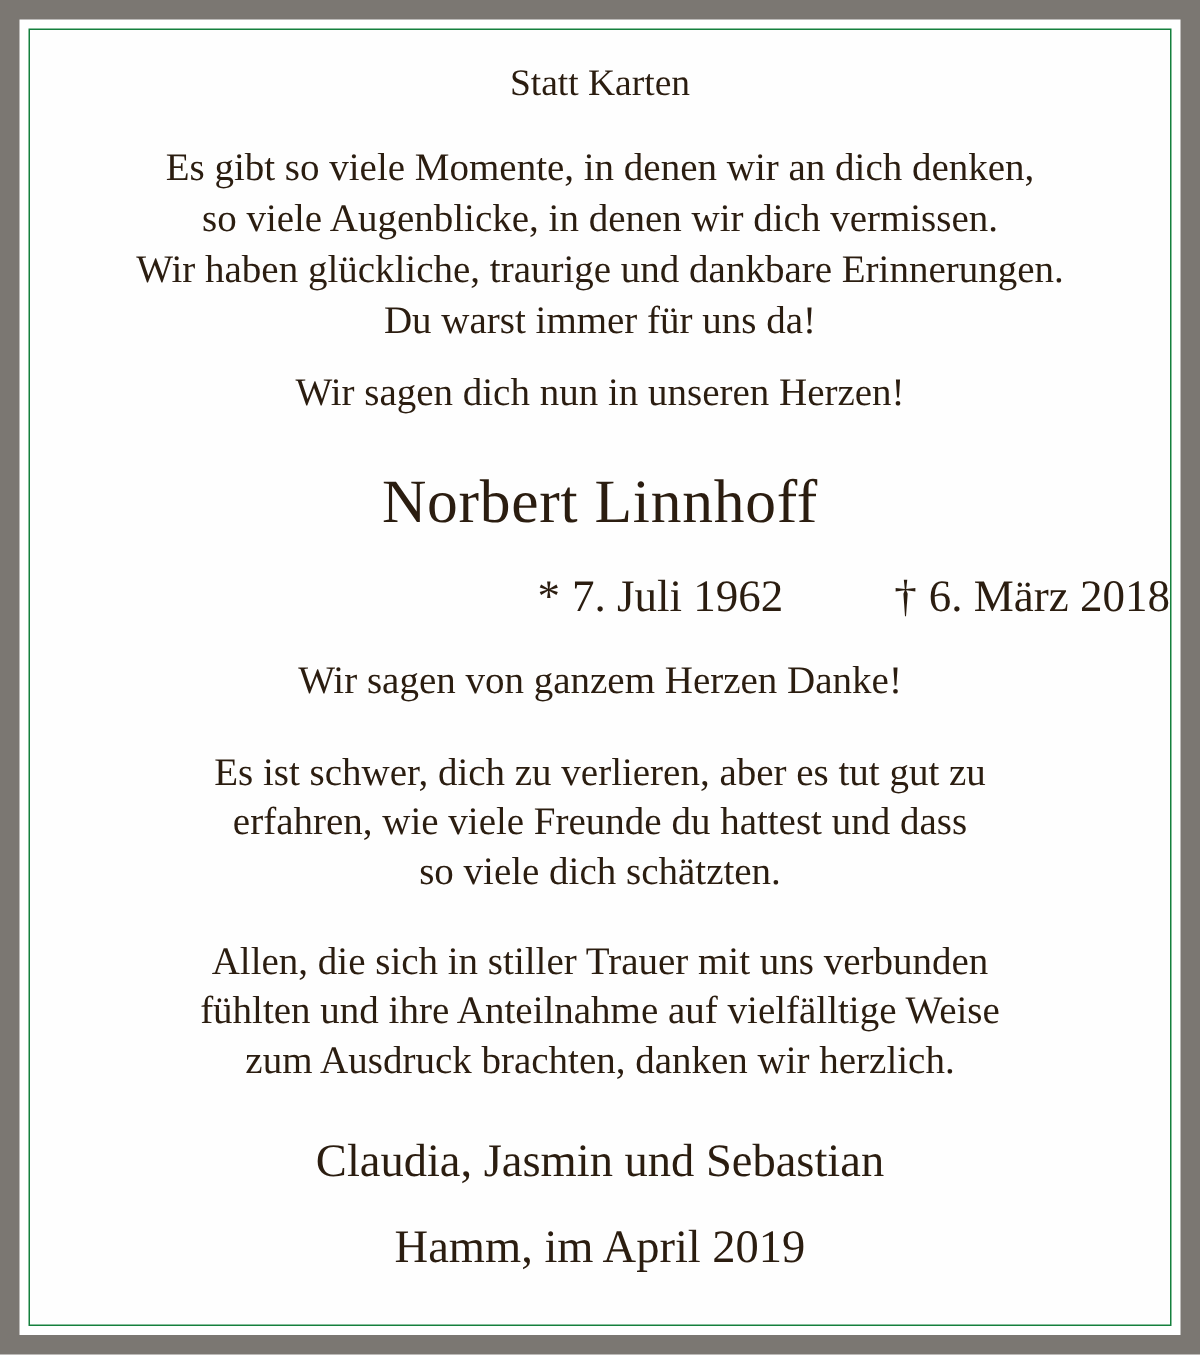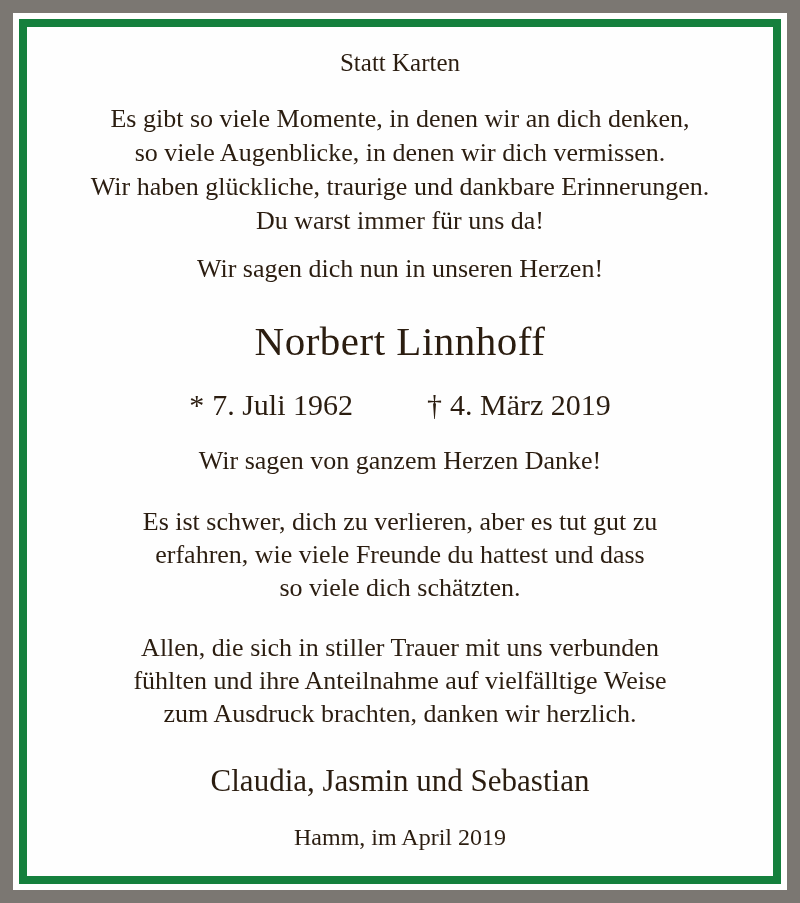--- a/index.html
+++ b/index.html
@@ -17,21 +17,21 @@
   .mat {
     position: absolute;
     inset: 13px;
     background: #ffffff;
     padding: 6px;
   }
   .card {
     width: 100%;
     height: 100%;
     background: #fefefe;
-    border: 8px solid #15803d;
+    border: 1px solid #15803d;
     text-align: center;
     overflow: hidden;
   }
   .header-line {
     margin-top: 19px;
     font-size: 25px;
     line-height: 33px;
   }
   .poem {
     margin-top: 23px;
@@ -48,21 +48,21 @@
     font-size: 41px;
     line-height: 70px;
     font-weight: normal;
     letter-spacing: 0.5px;
   }
   .dates-row {
     margin-top: 10px;
     font-size: 30px;
     line-height: 38px;
     display: flex;
-    justify-content: center;
+    justify-content: flex-end;
     gap: 74px;
   }
   .date-item { white-space: nowrap; }
   .date-symbol { display: inline-block; margin-right: 8px; }
   .thanks-line {
     margin-top: 20px;
     font-size: 26px;
     line-height: 34px;
   }
   .paragraph {
@@ -70,21 +70,21 @@
     font-size: 26px;
     line-height: 33px;
   }
   .family-line {
     margin-top: 32px;
     font-size: 31px;
     line-height: 38px;
   }
   .place-date-line {
     margin-top: 21px;
-    font-size: 24px;
+    font-size: 31px;
     line-height: 33px;
   }
 </style>
 </head>
 <body>
 
 <div class="mat">
   <div class="card">
 
     <div class="header-line">Statt Karten</div>
@@ -98,21 +98,21 @@
 
     <div class="tribute-line">Wir sagen dich nun in unseren Herzen!</div>
 
     <h1 class="deceased-name">Norbert Linnhoff</h1>
 
     <div class="dates-row">
       <span class="date-item">
         <span class="date-symbol">*</span><span>7. Juli 1962</span>
       </span>
       <span class="date-item">
-        <span class="date-symbol">†</span><span>4. März 2019</span>
+        <span class="date-symbol">†</span><span>6. März 2018</span>
       </span>
     </div>
 
     <div class="thanks-line">Wir sagen von ganzem Herzen Danke!</div>
 
     <div class="paragraph">
       <div>Es ist schwer, dich zu verlieren, aber es tut gut zu</div>
       <div>erfahren, wie viele Freunde du hattest und dass</div>
       <div>so viele dich schätzten.</div>
     </div>

